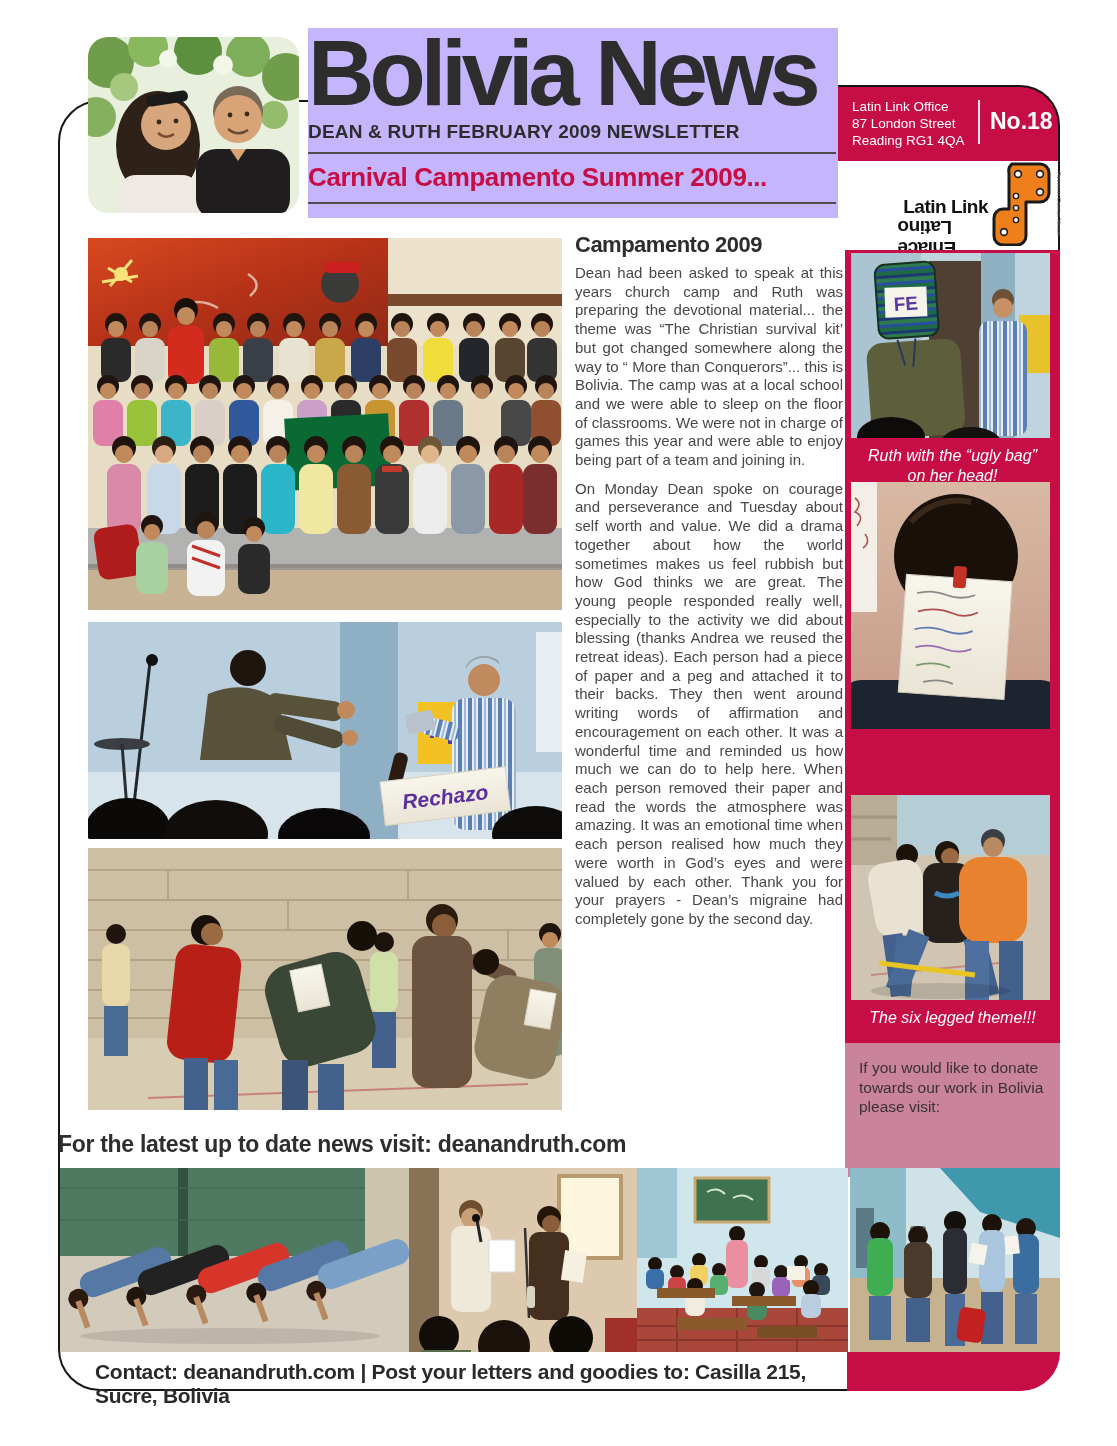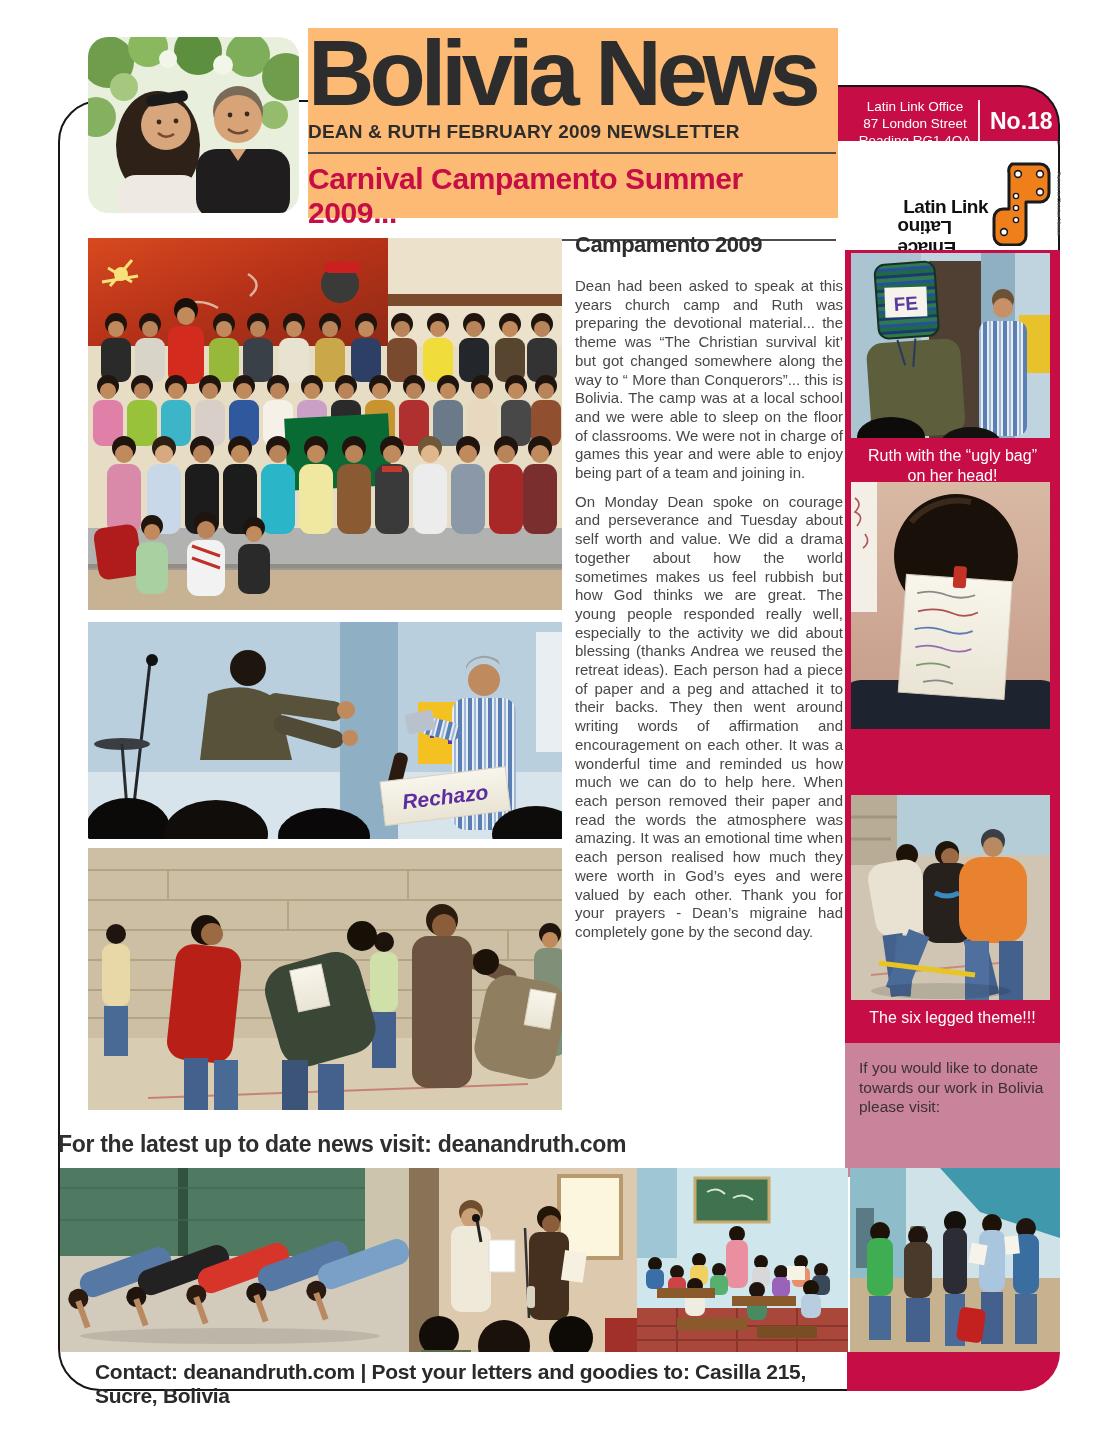--- a/index.html
+++ b/index.html
@@ -3,59 +3,59 @@
 <meta charset="utf-8">
 <style>
   html,body{margin:0;padding:0;background:#fff;}
   .canvas{position:relative;width:1117px;height:1446px;background:#fff;overflow:hidden;
           font-family:"Liberation Sans",sans-serif;color:#2d2d2d;}
   .abs{position:absolute;}
   
   .frame{left:58px;top:100px;width:1002px;height:1291px;border:2px solid #161616;
          border-radius:42px 46px 46px 42px;box-sizing:border-box;background:#fff;}
   
-  .mast{left:308px;top:28px;width:530px;height:190px;background:#fdba74;}
+  .mast{left:308px;top:28px;width:530px;height:190px;background:#c4b5fd;}
   .title{font-size:92px;font-weight:bold;letter-spacing:-5px;line-height:0.98;color:#2d2d2d;}
   .subtitle{font-size:19px;font-weight:bold;letter-spacing:0.2px;margin-top:3px;color:#2d2d2d;}
   .rule{height:2px;background:#4d4d4d;width:528px;margin-top:9px;}
-  .headline{font-size:30px;font-weight:bold;color:#C60D45;letter-spacing:-0.4px;margin-top:8px;}
+  .headline{font-size:26px;font-weight:bold;color:#C60D45;letter-spacing:-0.4px;margin-top:8px;}
   
   .couple{left:88px;top:37px;width:211px;height:176px;border-radius:20px;overflow:hidden;}
   
-  .addr{left:838px;top:85px;width:222px;height:56px;background:#C60D45;color:#fff;
+  .addr{left:838px;top:85px;width:222px;height:76px;background:#C60D45;color:#fff;
         border-top:2px solid #161616;border-right:2px solid #161616;
-        border-top-right-radius:40px;box-sizing:border-box;display:flex;text-align:center;}
+        border-top-right-radius:40px;box-sizing:border-box;display:flex;}
   .addr-lines{font-size:13.5px;line-height:17px;padding:11px 0 0 14px;width:126px;}
   .addr-div{width:2px;height:44px;background:rgba(255,255,255,.9);margin-top:13px;}
   .issue{font-size:23px;font-weight:bold;padding:21px 0 0 10px;}
   
   .logo{left:898px;top:160px;width:164px;height:90px;}
   .logo-words{position:absolute;right:74px;top:36px;text-align:right;line-height:21px;}
   .logo-name{font-size:19px;font-weight:bold;letter-spacing:-0.5px;color:#111;}
   .logo-mirror{font-size:19px;font-weight:bold;letter-spacing:-0.5px;color:#111;
                transform:rotate(180deg);}
   .logo-icon{position:absolute;right:10px;top:2px;}
   .logo-tag{position:absolute;right:0;top:12px;writing-mode:vertical-rl;font-size:5px;color:#666;}
   
   .article{left:575px;top:232px;width:268px;}
-  .article h2{font-size:22px;margin:0 0 19px 0;color:#2d2d2d;letter-spacing:-0.5px;}
+  .article h2{font-size:22px;margin:0 0 6px 0;color:#2d2d2d;letter-spacing:-0.5px;}
   .article p{font-size:15px;line-height:18.7px;color:#474747;text-align:justify;margin:0 0 10px 0;}
   
   .photo{overflow:hidden;}
   .p-group{left:88px;top:238px;width:474px;height:372px;}
   .p-drama{left:88px;top:622px;width:474px;height:217px;}
   .p-pegs{left:88px;top:848px;width:474px;height:262px;}
   
   .sb-panel{left:845px;top:250px;width:215px;height:793px;background:#C60D45;}
   .sb-photo{overflow:hidden;}
   .sb1{left:851px;top:253px;width:199px;height:185px;}
   .sb2{left:851px;top:482px;width:199px;height:247px;}
   .sb3{left:851px;top:795px;width:199px;height:205px;}
   .sb-cap{left:845px;width:215px;text-align:center;color:#fff;font-size:16px;line-height:20px;
-          white-space:pre-line;}
+          white-space:pre-line;font-style:italic;}
   .cap1{top:446px;} .cap2{top:742px;} .cap3{top:1008px;}
   
   .donate{left:845px;top:1043px;width:215px;height:134px;background:#C9839B;box-sizing:border-box;
           padding:15px 14px 0 14px;color:#3a3136;}
   .donate-text{font-size:15.5px;line-height:19.5px;}
   .donate-url{font-size:15.5px;line-height:19.5px;font-weight:bold;margin-top:8px;
               white-space:pre-line;color:#38262e;}
   
   .banner{left:58px;top:1131px;width:788px;font-size:23px;font-weight:bold;
           color:#2e2e2e;letter-spacing:-0.3px;}

